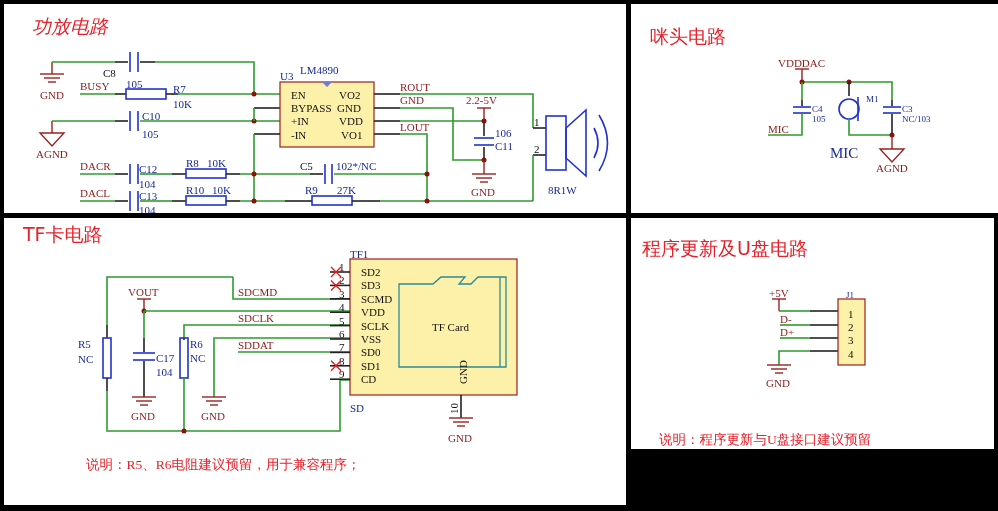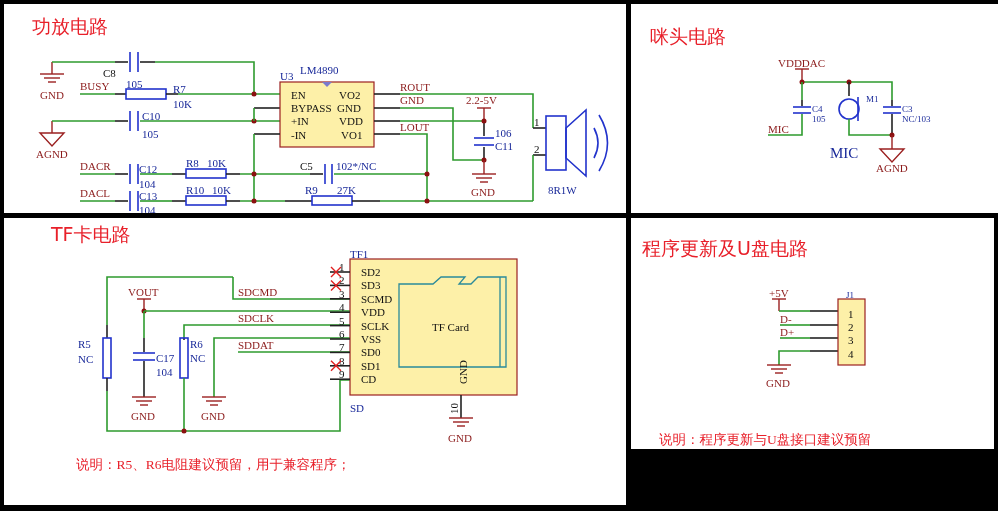--- a/index.html
+++ b/index.html
@@ -22,21 +22,21 @@
   .red{stroke:#9b2020;stroke-width:1.4;fill:none;}
   .dot{fill:#8b1010;}
   .x{stroke:#e02020;stroke-width:1.4;}
 </style>
 </head>
 <body>
 
 <div id="wrap">
 
   <div class="panel" id="p1">
-    <div class="title" style="left:28px;top:10px;">功放电路</div>
+    <div class="title" style="left:28px;top:10px;font-style:italic;">功放电路</div>
     <svg width="622" height="209" viewBox="4 4 622 209">
 
       <g>
         <line class="red" x1="52" y1="62" x2="52" y2="74"></line>
         <line class="red" x1="40" y1="74" x2="64" y2="74"></line>
         <line class="red" x1="44" y1="78" x2="60" y2="78"></line>
         <line class="red" x1="48" y1="82" x2="56" y2="82"></line>
         <text class="net" x="40" y="99">GND</text>
       </g>
       <polyline class="w" points="52,62 115,62"></polyline>
@@ -215,21 +215,21 @@
       <text class="cmp" x="902" y="122" style="font-size:9px">NC/103</text>
       <circle class="dot" cx="892" cy="135" r="2.5"></circle>
       <line class="red" x1="892" y1="135" x2="892" y2="149"></line>
       <polygon points="880,149 904,149 892,162" fill="none" stroke="#9b2020" stroke-width="1.4"></polygon>
       <text class="net" x="876" y="172">AGND</text>
       <text class="cmp" x="830" y="158" style="font-size:15px">MIC</text>
     </svg>
   </div>
 
   <div class="panel" id="p3">
-    <div class="title" style="left:19px;top:4px;margin-left:28px;">TF卡电路</div>
+    <div class="title" style="left:19px;top:4px;">TF卡电路</div>
     <svg width="622" height="287" viewBox="4 218 622 287">
 
       <polyline class="w" points="233,277 233,299 350,299"></polyline>
       <polyline class="w" points="233,277 107,277 107,325"></polyline>
       <line class="pin" x1="107" y1="325" x2="107" y2="338"></line>
       <rect class="blu" x="103" y="338" width="8" height="40"></rect>
       <line class="pin" x1="107" y1="378" x2="107" y2="391"></line>
       <polyline class="w" points="107,391 107,431 340,431 340,380 350,380"></polyline>
       <text class="cmp" x="78" y="348">R5</text>
       <text class="cmp" x="78" y="363">NC</text>
@@ -314,21 +314,21 @@
       <line class="pin" x1="461" y1="395" x2="461" y2="418"></line>
       <text class="blk" x="458" y="414" transform="rotate(-90 458 414)">10</text>
       <g>
         <line class="red" x1="449" y1="418" x2="473" y2="418"></line>
         <line class="red" x1="453" y1="422" x2="469" y2="422"></line>
         <line class="red" x1="457" y1="426" x2="465" y2="426"></line>
         <text class="net" x="448" y="442">GND</text>
       </g>
       <text class="cmp" x="350" y="412">SD</text>
     </svg>
-    <div class="note" style="left:72px;top:238px;">说明：R5、R6电阻建议预留，用于兼容程序；</div>
+    <div class="note" style="left:82px;top:238px;">说明：R5、R6电阻建议预留，用于兼容程序；</div>
   </div>
 
   <div class="panel" id="p4">
     <div class="title" style="left:11px;top:18px;">程序更新及U盘电路</div>
     <svg width="363" height="287" viewBox="631 218 363 287">
       <text class="net" x="769" y="297">+5V</text>
       <line class="red" x1="772" y1="299" x2="786" y2="299"></line>
       <line class="red" x1="779" y1="299" x2="779" y2="311"></line>
       <polyline class="w" points="779,311 810,311"></polyline>
       <line class="pin" x1="810" y1="311" x2="838" y2="311"></line>

